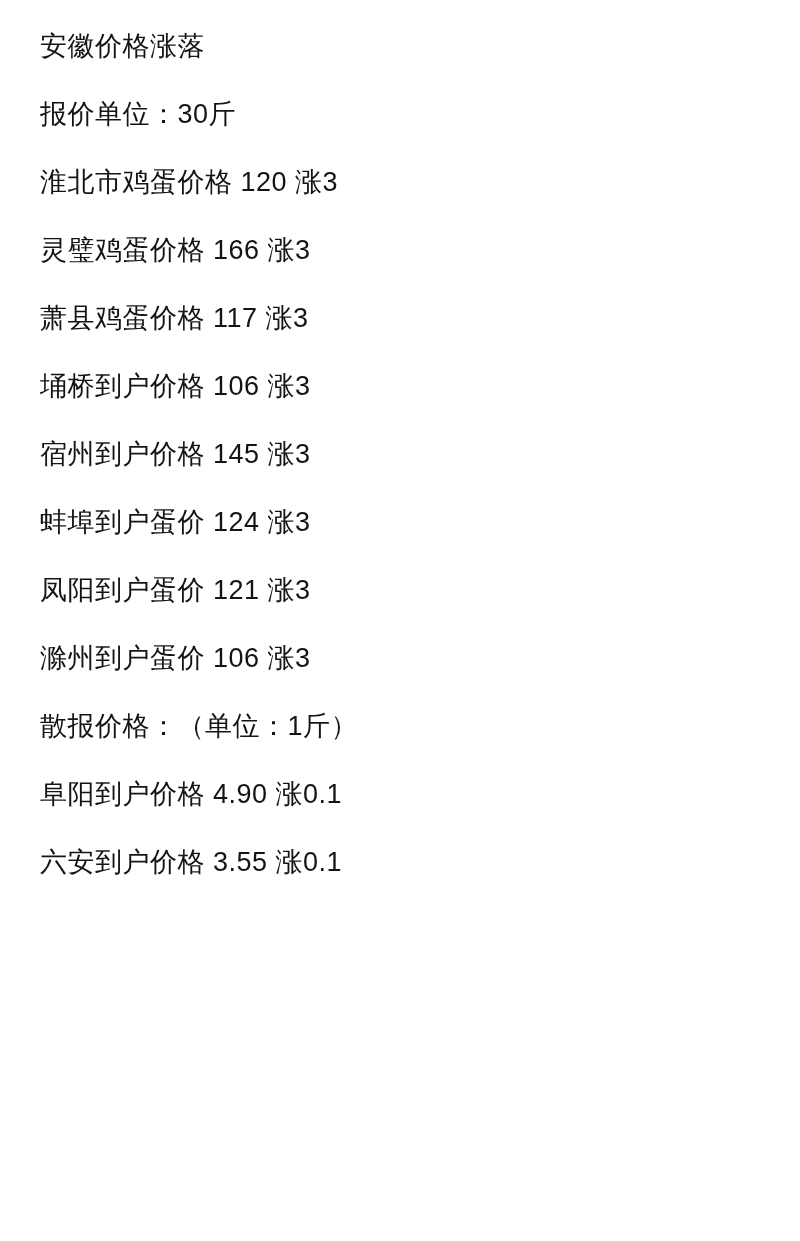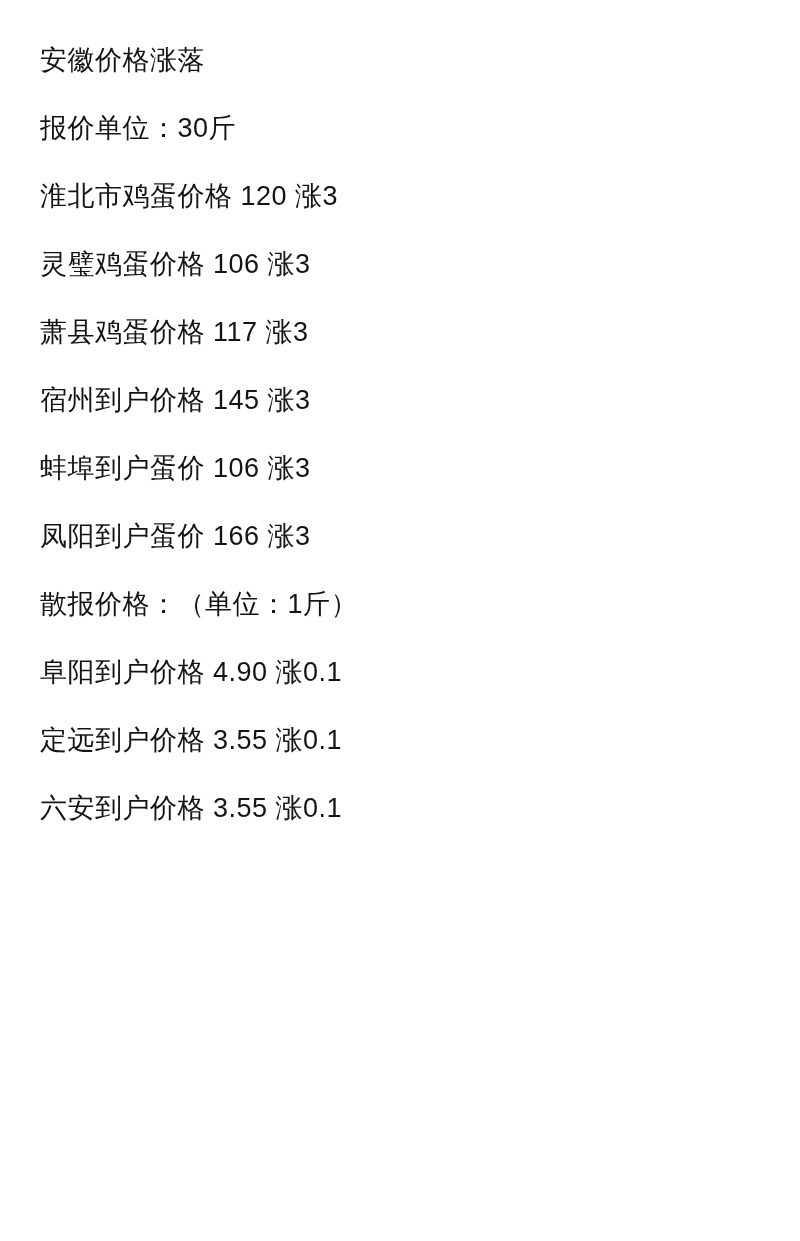--- a/index.html
+++ b/index.html
@@ -11,40 +11,41 @@
     width: 800px;
     height: 1241px;
     font-family: "Liberation Sans", "DejaVu Sans", sans-serif;
     color: #1a1a1a;
     overflow: hidden;
   }
   .page {
     box-sizing: border-box;
     width: 800px;
     height: 1241px;
-    padding: 26px 40px 0 40px;
+    padding: 12px 40px 0 40px;
     background: #ffffff;
   }
   .line {
     font-size: 27px;
     line-height: 68px;
     letter-spacing: 0.5px;
     white-space: pre;
     color: #141414;
   }
 </style>
 </head>
 <body>
 
 <div class="page">
   <div class="line">安徽价格涨落</div>
   <div class="line">报价单位：30斤</div>
   <div class="line">淮北市鸡蛋价格 120 涨3</div>
-  <div class="line">灵璧鸡蛋价格 106 涨3</div>
+  <div class="line">灵璧鸡蛋价格 166 涨3</div>
   <div class="line">萧县鸡蛋价格 117 涨3</div>
+  <div class="line">埇桥到户价格 106 涨3</div>
   <div class="line">宿州到户价格 145 涨3</div>
-  <div class="line">蚌埠到户蛋价 106 涨3</div>
-  <div class="line">凤阳到户蛋价 166 涨3</div>
+  <div class="line">蚌埠到户蛋价 124 涨3</div>
+  <div class="line">凤阳到户蛋价 121 涨3</div>
+  <div class="line">滁州到户蛋价 106 涨3</div>
   <div class="line">散报价格：（单位：1斤）</div>
   <div class="line">阜阳到户价格 4.90 涨0.1</div>
-  <div class="line">定远到户价格 3.55 涨0.1</div>
   <div class="line">六安到户价格 3.55 涨0.1</div>
 </div>
 
 </body></html>

